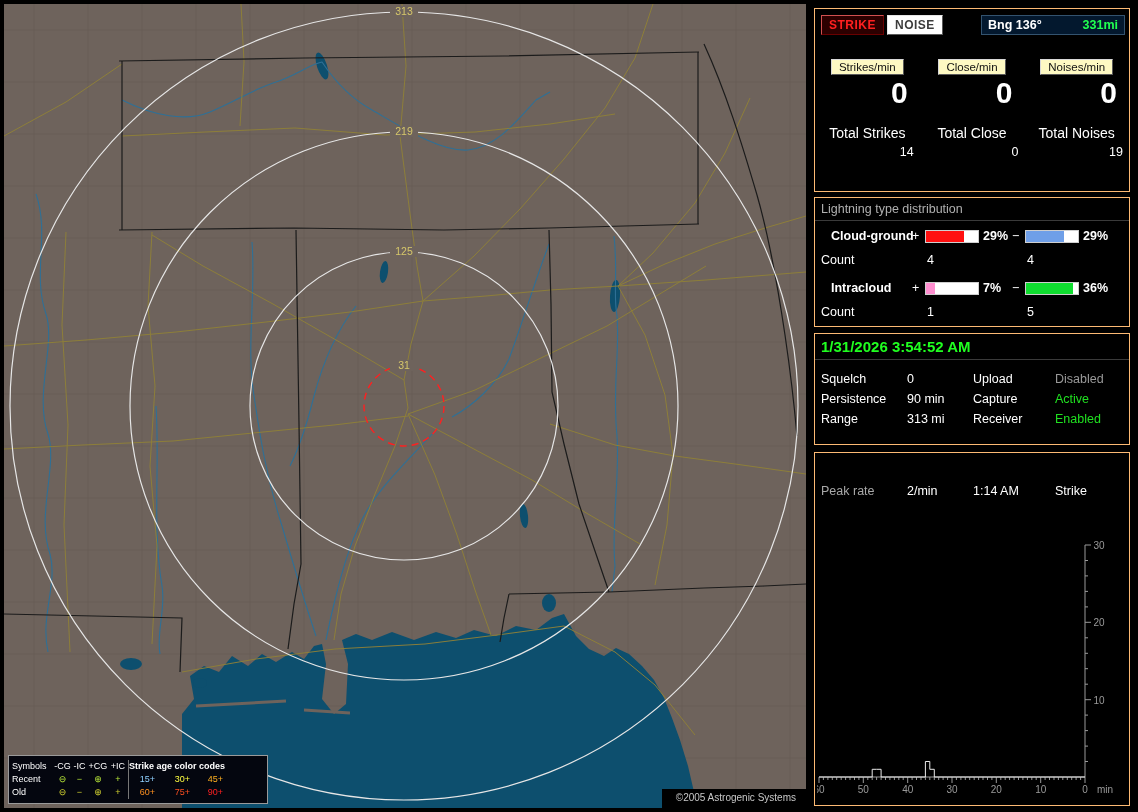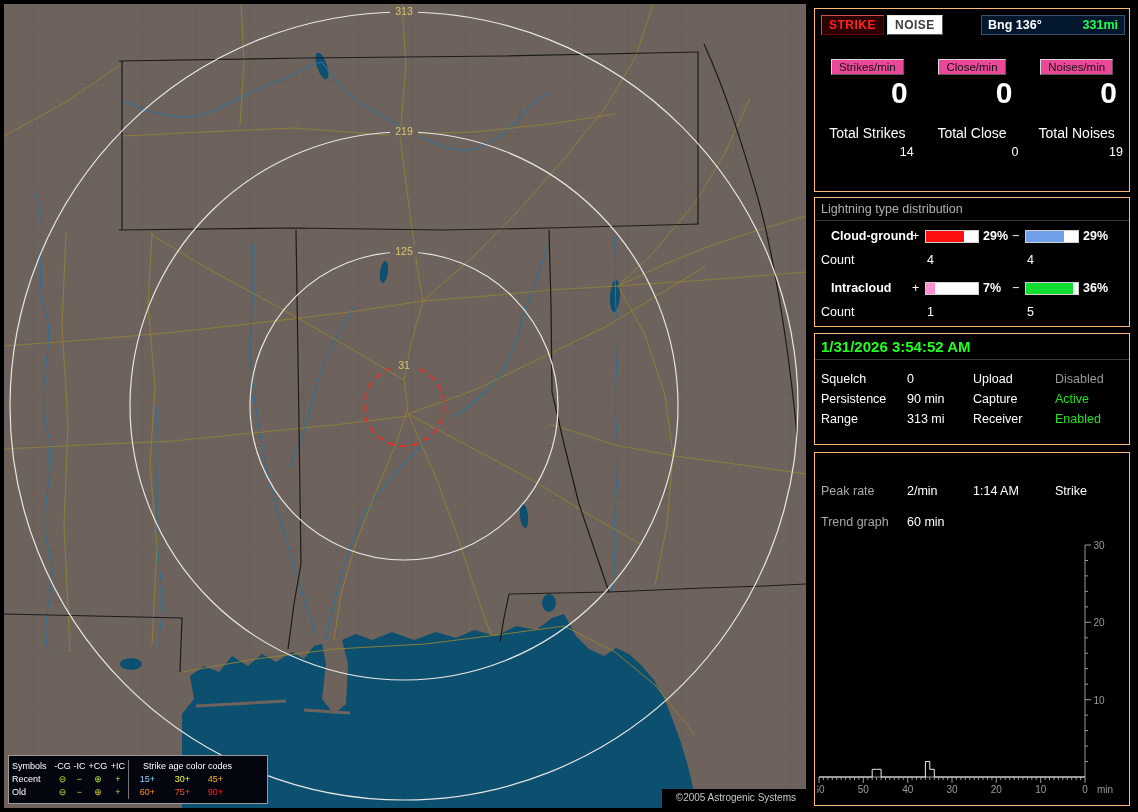--- a/index.html
+++ b/index.html
@@ -11,38 +11,38 @@
   svg.map text{font-family:"Liberation Sans",sans-serif;font-size:10.5px;fill:#d6c76a;text-anchor:middle;}
   .copyright{position:absolute;right:0;bottom:0;background:#000;color:#c8c8c8;font-size:10px;
              padding:3px 10px 5px 14px;}
   
   .legend{position:absolute;left:4px;bottom:4px;width:252px;background:#04060f;
           border:1px solid #9a9a9a;font-size:9px;color:#fff;padding:4px 3px;}
   .legend-grid{display:grid;grid-template-columns:42px 17px 17px 20px 20px 38px 33px 33px;
                line-height:13px;}
   .legend-grid .c{text-align:center;white-space:nowrap;}
   .legend-grid .sep{border-left:1px solid #777;}
-  .legend-grid .agehdr{grid-column:6 / span 3;text-align:right;}
+  .legend-grid .agehdr{grid-column:6 / span 3;text-align:left;font-weight:bold;}
   
   .panel{position:absolute;left:810px;top:0;width:328px;height:812px;background:#000;font-size:12.5px;}
   .sec{position:absolute;left:4px;width:316px;border:1px solid #fdba74;box-sizing:border-box;}
   #sec1{top:8px;height:184px;}
   #sec2{top:197px;height:130px;}
   #sec3{top:333px;height:112px;}
   #sec4{top:452px;height:354px;}
   .btn{position:absolute;font-weight:bold;font-size:12px;text-align:center;padding:2px 7px;
        border:1px solid;cursor:default;}
   #strike-btn{left:6px;top:6px;background:#2c0000;color:#ff2020;border-color:#d05050 #6a0000 #6a0000 #d05050;letter-spacing:.5px;}
   #noise-btn{left:72px;top:6px;background:#ffffff;color:#3c3c3c;border-color:#e6e6e6 #5a5a5a #5a5a5a #e6e6e6;letter-spacing:.5px;}
   .bng{position:absolute;right:4px;top:6px;width:130px;background:#03182e;border:1px solid #33536f;
        font-weight:bold;font-size:12.5px;padding:2px 6px;display:flex;justify-content:space-between;}
   .bng .rng{color:#20ff50;}
   .rates{position:absolute;top:50px;left:0;right:0;display:flex;}
   .rate-col{width:105px;text-align:center;}
-  .rate-label{display:inline-block;background:#ec4899;color:#111;font-size:11.5px;padding:1px 7px;
+  .rate-label{display:inline-block;background:#fef9c3;color:#111;font-size:11.5px;padding:1px 7px;
               border:1px solid;border-color:#d8d8d8 #5a5a5a #5a5a5a #d8d8d8;}
   .rate-zero{font-size:30px;font-weight:bold;text-align:right;padding-right:12px;margin-top:3px;line-height:30px;}
   .total-label{font-size:14px;margin-top:17px;}
   .total-value{font-size:12.5px;text-align:right;padding-right:6px;margin-top:4px;}
   
   .dist-title{color:#b0b0b0;font-size:12.5px;padding:4px 6px;border-bottom:1px solid #3a3a3a;}
   .dist-body{position:relative;height:100px;}
   .dr{position:absolute;height:14px;font-size:12.5px;}
   .d-name{left:16px;font-weight:bold;}
   .d-sign1{left:97px;}  .d-bar1{left:110px;}
@@ -272,24 +272,20 @@
     </div>
   </div>
 
   <div class="sec" id="sec4">
     <div class="strow" style="top:31px">
       <span class="cell c1 glabel">Peak rate</span>
       <span class="cell c2">2/min</span>
       <span class="cell c3">1:14 AM</span>
       <span class="cell c4">Strike</span>
     </div>
-    <div class="strow" style="top:62px">
-      <span class="cell c1 glabel">Trend graph</span>
-      <span class="cell c2">60 min</span>
-    </div>
     <svg id="trend-svg" width="314" height="268" viewBox="0 0 314 268">
         <path d="M268 10 V242 M2 242 H268" stroke="#9a9a9a" fill="none" stroke-width="1"></path>
         <path d="M268.0 242 v6 M263.6 242 v3 M259.1 242 v3 M254.7 242 v3 M250.3 242 v3 M245.8 242 v3 M241.4 242 v3 M237.0 242 v3 M232.5 242 v3 M228.1 242 v3 M223.7 242 v6 M219.2 242 v3 M214.8 242 v3 M210.4 242 v3 M205.9 242 v3 M201.5 242 v3 M197.1 242 v3 M192.6 242 v3 M188.2 242 v3 M183.8 242 v3 M179.3 242 v6 M174.9 242 v3 M170.5 242 v3 M166.0 242 v3 M161.6 242 v3 M157.2 242 v3 M152.7 242 v3 M148.3 242 v3 M143.9 242 v3 M139.4 242 v3 M135.0 242 v6 M130.6 242 v3 M126.1 242 v3 M121.7 242 v3 M117.3 242 v3 M112.8 242 v3 M108.4 242 v3 M104.0 242 v3 M99.5 242 v3 M95.1 242 v3 M90.7 242 v6 M86.2 242 v3 M81.8 242 v3 M77.4 242 v3 M72.9 242 v3 M68.5 242 v3 M64.1 242 v3 M59.6 242 v3 M55.2 242 v3 M50.8 242 v3 M46.3 242 v6 M41.9 242 v3 M37.5 242 v3 M33.0 242 v3 M28.6 242 v3 M24.2 242 v3 M19.7 242 v3 M15.3 242 v3 M10.9 242 v3 M6.4 242 v3 M2.0 242 v6 M268 226.5 h3 M268 211.1 h3 M268 195.6 h3 M268 180.1 h3 M268 164.7 h6 M268 149.2 h3 M268 133.7 h3 M268 118.3 h3 M268 102.8 h3 M268 87.3 h6 M268 71.9 h3 M268 56.4 h3 M268 40.9 h3 M268 25.5 h3 M268 10.0 h6 " stroke="#9a9a9a" fill="none" stroke-width="1"></path>
         <text x="2.0" y="258">60</text>
         <text x="46.3" y="258">50</text>
         <text x="90.7" y="258">40</text>
         <text x="135.0" y="258">30</text>
         <text x="179.3" y="258">20</text>
         <text x="223.7" y="258">10</text>
         <text x="268" y="258">0</text>

